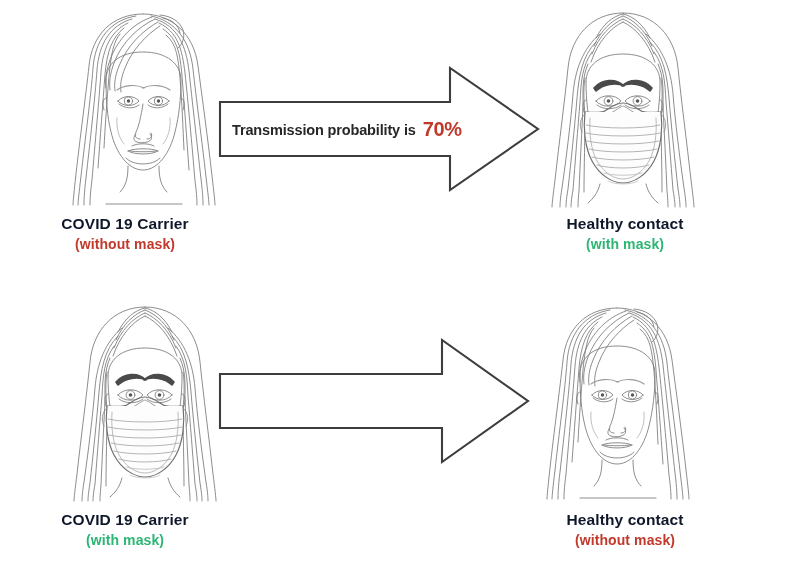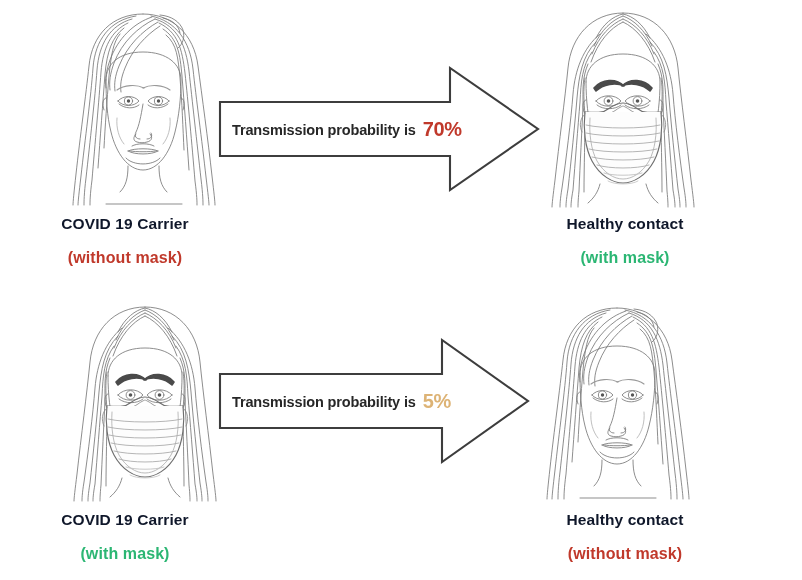--- a/index.html
+++ b/index.html
@@ -43,22 +43,22 @@
     font-weight: bold;
     letter-spacing: .1px;
   }
   .caption .main {
     display: block;
     font-size: 15.5px;
     color: #0f172a;
   }
   .caption .sub {
     display: block;
-    font-size: 16px;
-    margin-top: 14px;
+    font-size: 14px;
+    margin-top: 2px;
   }
   .sub.red   { color: #c0392b; }
   .sub.green { color: #2bb673; text-align: center; }
 
   #cap-tl { left: 14px;  top: 214px; width: 222px; }
   #cap-tr { left: 510px; top: 214px; width: 230px; }
   #cap-bl { left: 14px;  top: 510px; width: 222px; }
   #cap-br { left: 510px; top: 510px; width: 230px; }
 
   
@@ -316,23 +316,20 @@
 
   <div class="caption" id="cap-bl">
     <span class="main">COVID 19 Carrier</span>
     <span class="sub green">(with mask)</span>
   </div>
 
   <div class="arrow-wrap" id="arrow-bottom">
     <svg viewBox="0 0 312 126" xmlns="http://www.w3.org/2000/svg">
       <path class="arrow-shape" d="M2 36 L224 36 L224 2 L310 63 L224 124 L224 90 L2 90 Z"></path>
     </svg>
-    <div class="arrow-label">
-      <span>Transmission probability is</span><span class="pct tan">5%</span>
-    </div>
   </div>
 
   <div class="face" id="face-br">
     <svg viewBox="0 0 190 205" xmlns="http://www.w3.org/2000/svg">
       <g fill="none" stroke="#787878" stroke-width="0.85" stroke-linecap="round" stroke-linejoin="round">
         <path d="M95 6 C64 6 44 27 41 58 C38 86 32 130 28 166 C26 184 25 194 25 197"></path>
         <path d="M95 6 C124 6 146 26 150 58 C154 88 160 132 164 168 C166 185 167 194 167 197"></path>
         <path d="M88 8 C62 12 47 32 45 60 C43 88 37 132 33 168 C31 185 30 194 30 197"></path>
         <path d="M84 11 C62 17 51 36 49 62 C47 90 42 134 38 170 C36 186 36 194 36 197"></path>
         <path d="M80 15 C63 23 55 40 53 64 C51 92 47 136 44 172 C42 187 42 194 42 197"></path>

